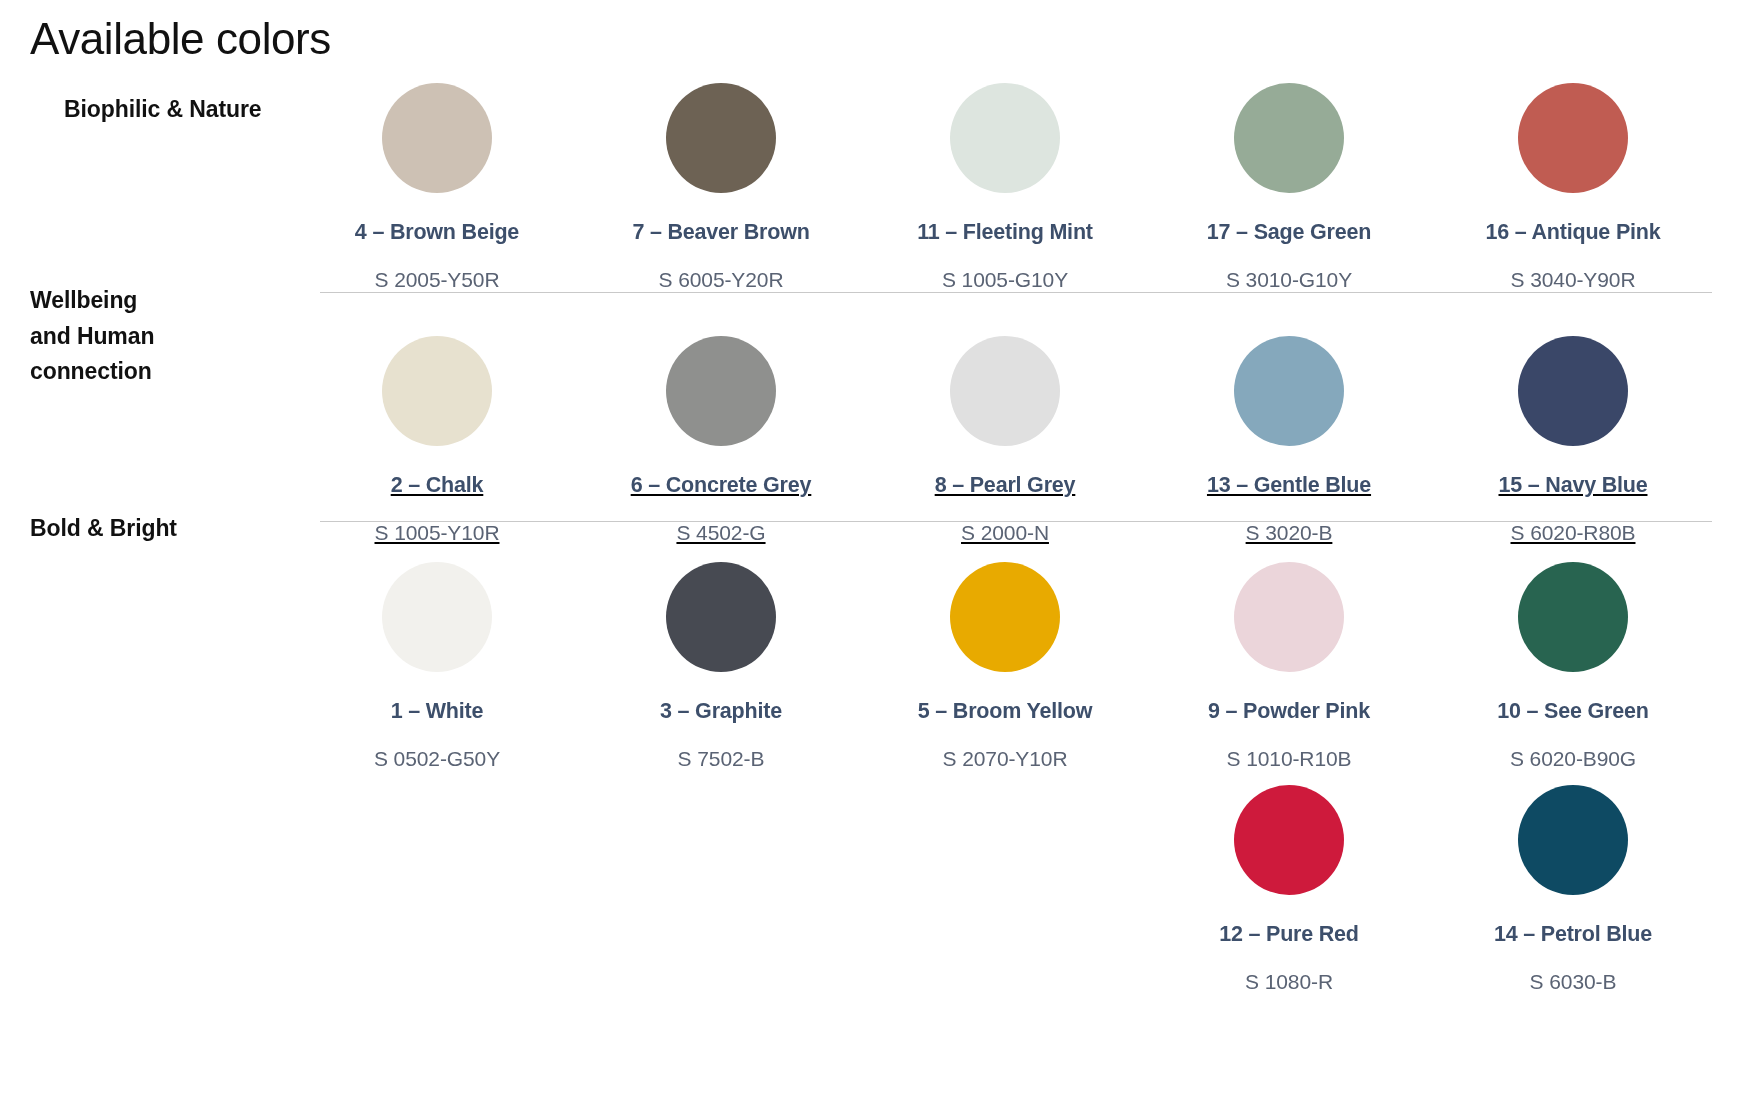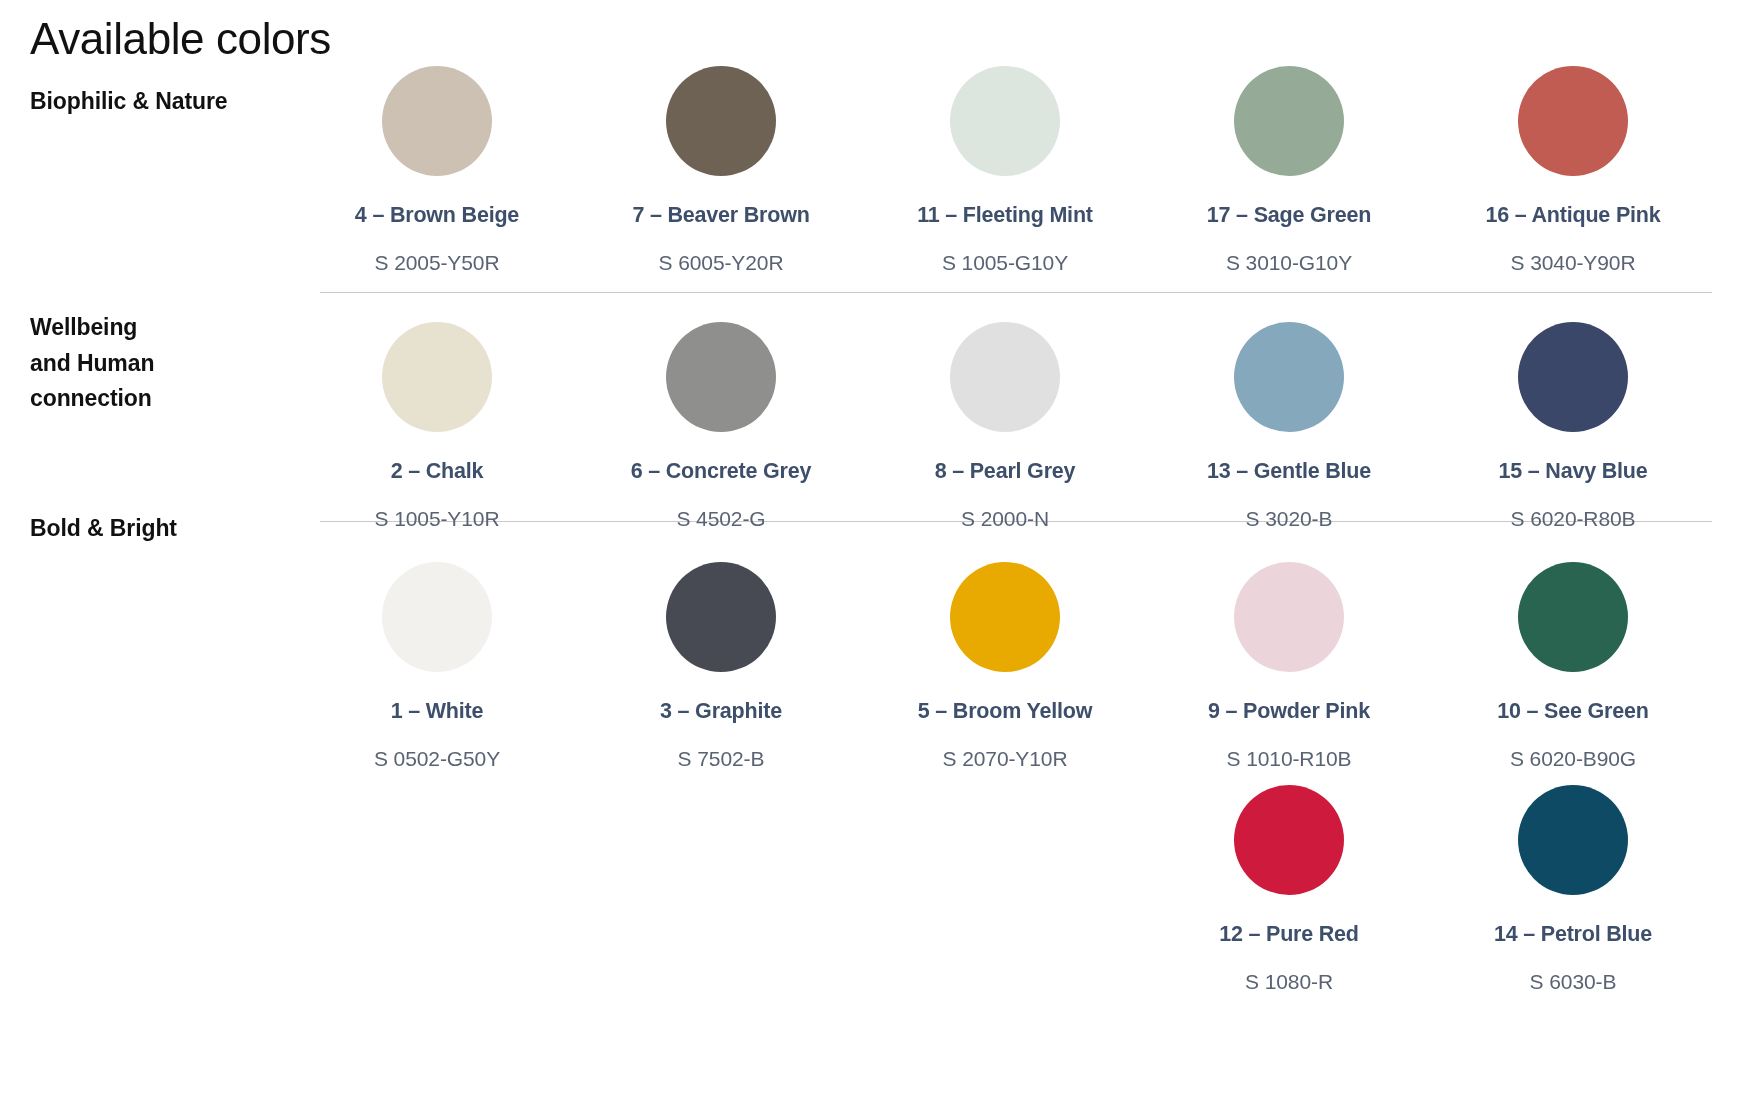--- a/index.html
+++ b/index.html
@@ -36,21 +36,21 @@
   .section-label {
     position: absolute;
     left: 30px;
     font-size: 23px;
     font-weight: 700;
     color: #111111;
     line-height: 1.55;
     letter-spacing: -0.1px;
     width: 250px;
   }
-  .section-label.biophilic   { top: 84px; }
+  .section-label.biophilic   { top: 92px; margin-left: 34px; }
   .section-label.wellbeing   { top: 283px; }
   .section-label.bold        { top: 511px; }
 
   
   .divider {
     position: absolute;
     left: 320px;
     width: 1392px;
     height: 1px;
     background: #c9c9c9;
@@ -58,22 +58,22 @@
   .divider.d1 { top: 292px; }
   .divider.d2 { top: 521px; }
 
   
   .swatch-row {
     position: absolute;
     left: 295px;
     width: 1420px;
     display: flex;
   }
-  .swatch-row.r1 { top: 66px; }
-  .swatch-row.r2 { top: 322px; }
+  .swatch-row.r1 { top: 83px; }
+  .swatch-row.r2 { top: 336px; text-decoration: underline; }
   .swatch-row.r3 { top: 562px; }
   .swatch-row.r4 { top: 785px; justify-content: flex-end; }
 
   .swatch-cell {
     width: 284px;
     display: flex;
     flex-direction: column;
     align-items: center;
   }
 
@@ -106,21 +106,21 @@
 </style>
 </head>
 <body>
 
 <div class="page">
 
   <h1 class="page-title">Available colors</h1>
 
   <div class="section-label biophilic">Biophilic &amp; Nature</div>
 
-  <div class="section-label wellbeing" style="white-space: pre-line; margin-top: 27px;">Wellbeing
+  <div class="section-label wellbeing" style="white-space: pre-line;">Wellbeing
 and Human
 connection</div>
 
   <div class="section-label bold">Bold &amp; Bright</div>
 
   <div class="divider d1"></div>
   <div class="divider d2"></div>
 
   <div class="swatch-row r1">
     <div class="swatch-cell">

